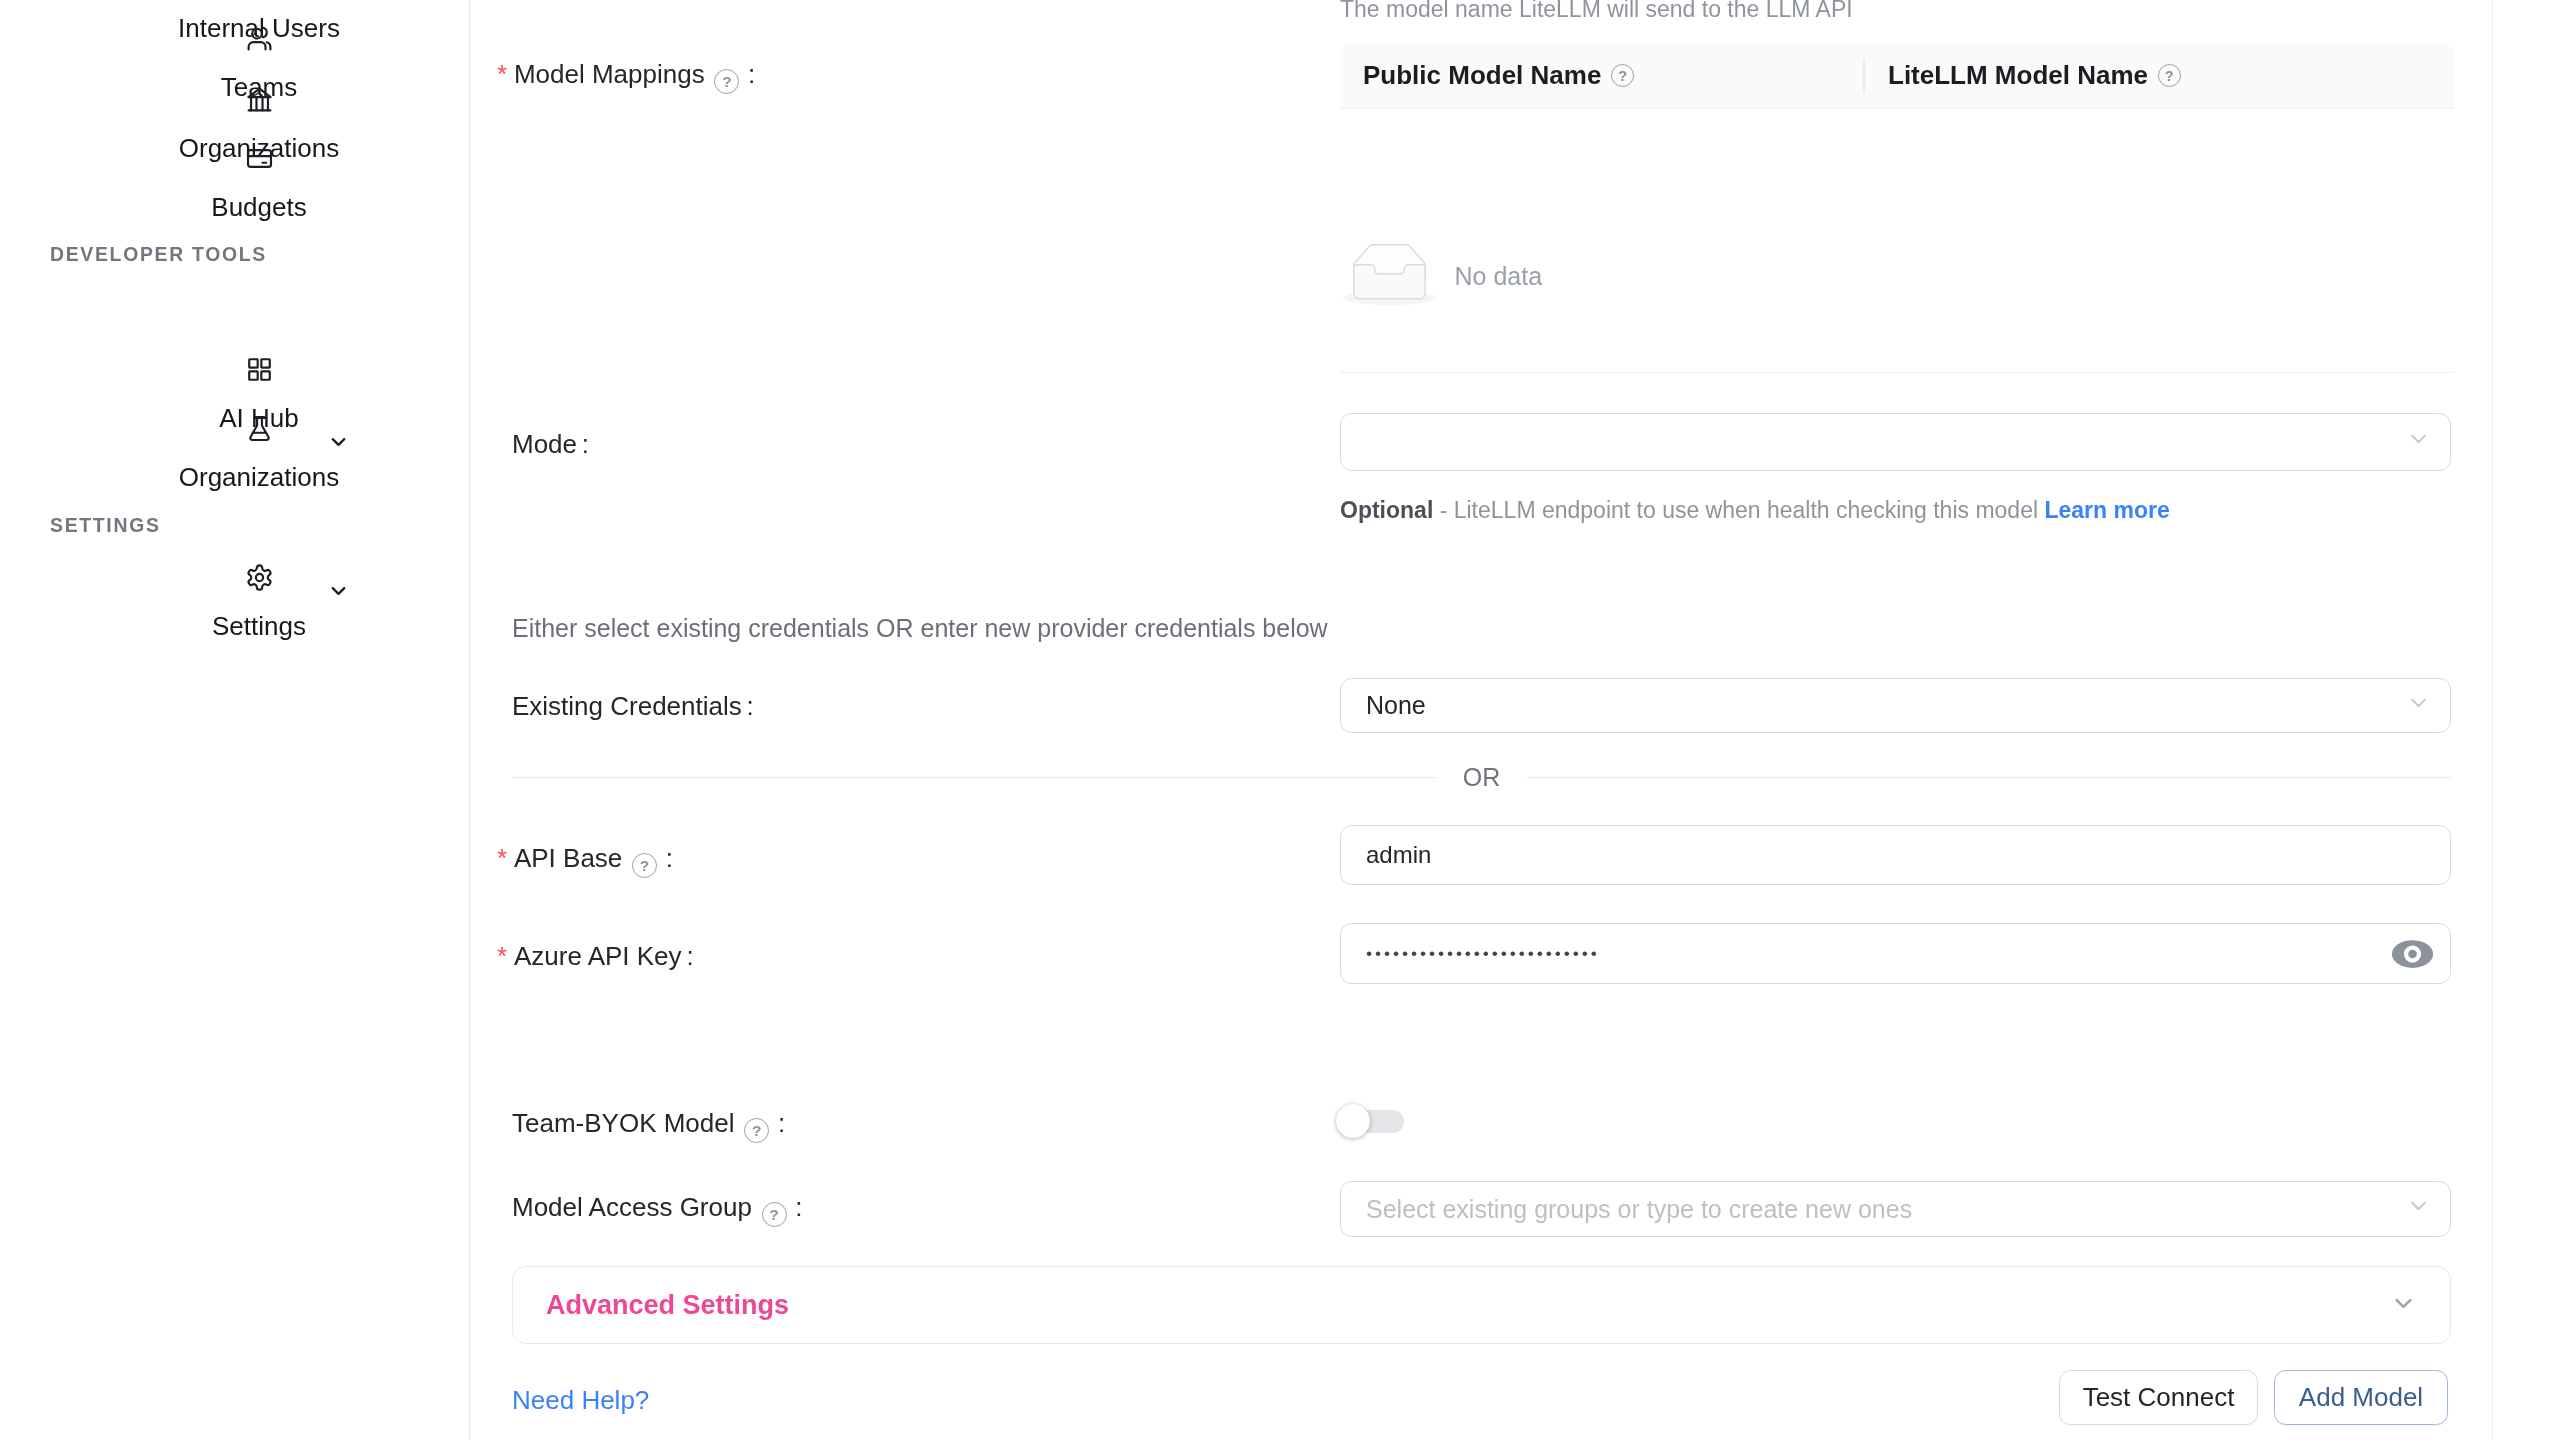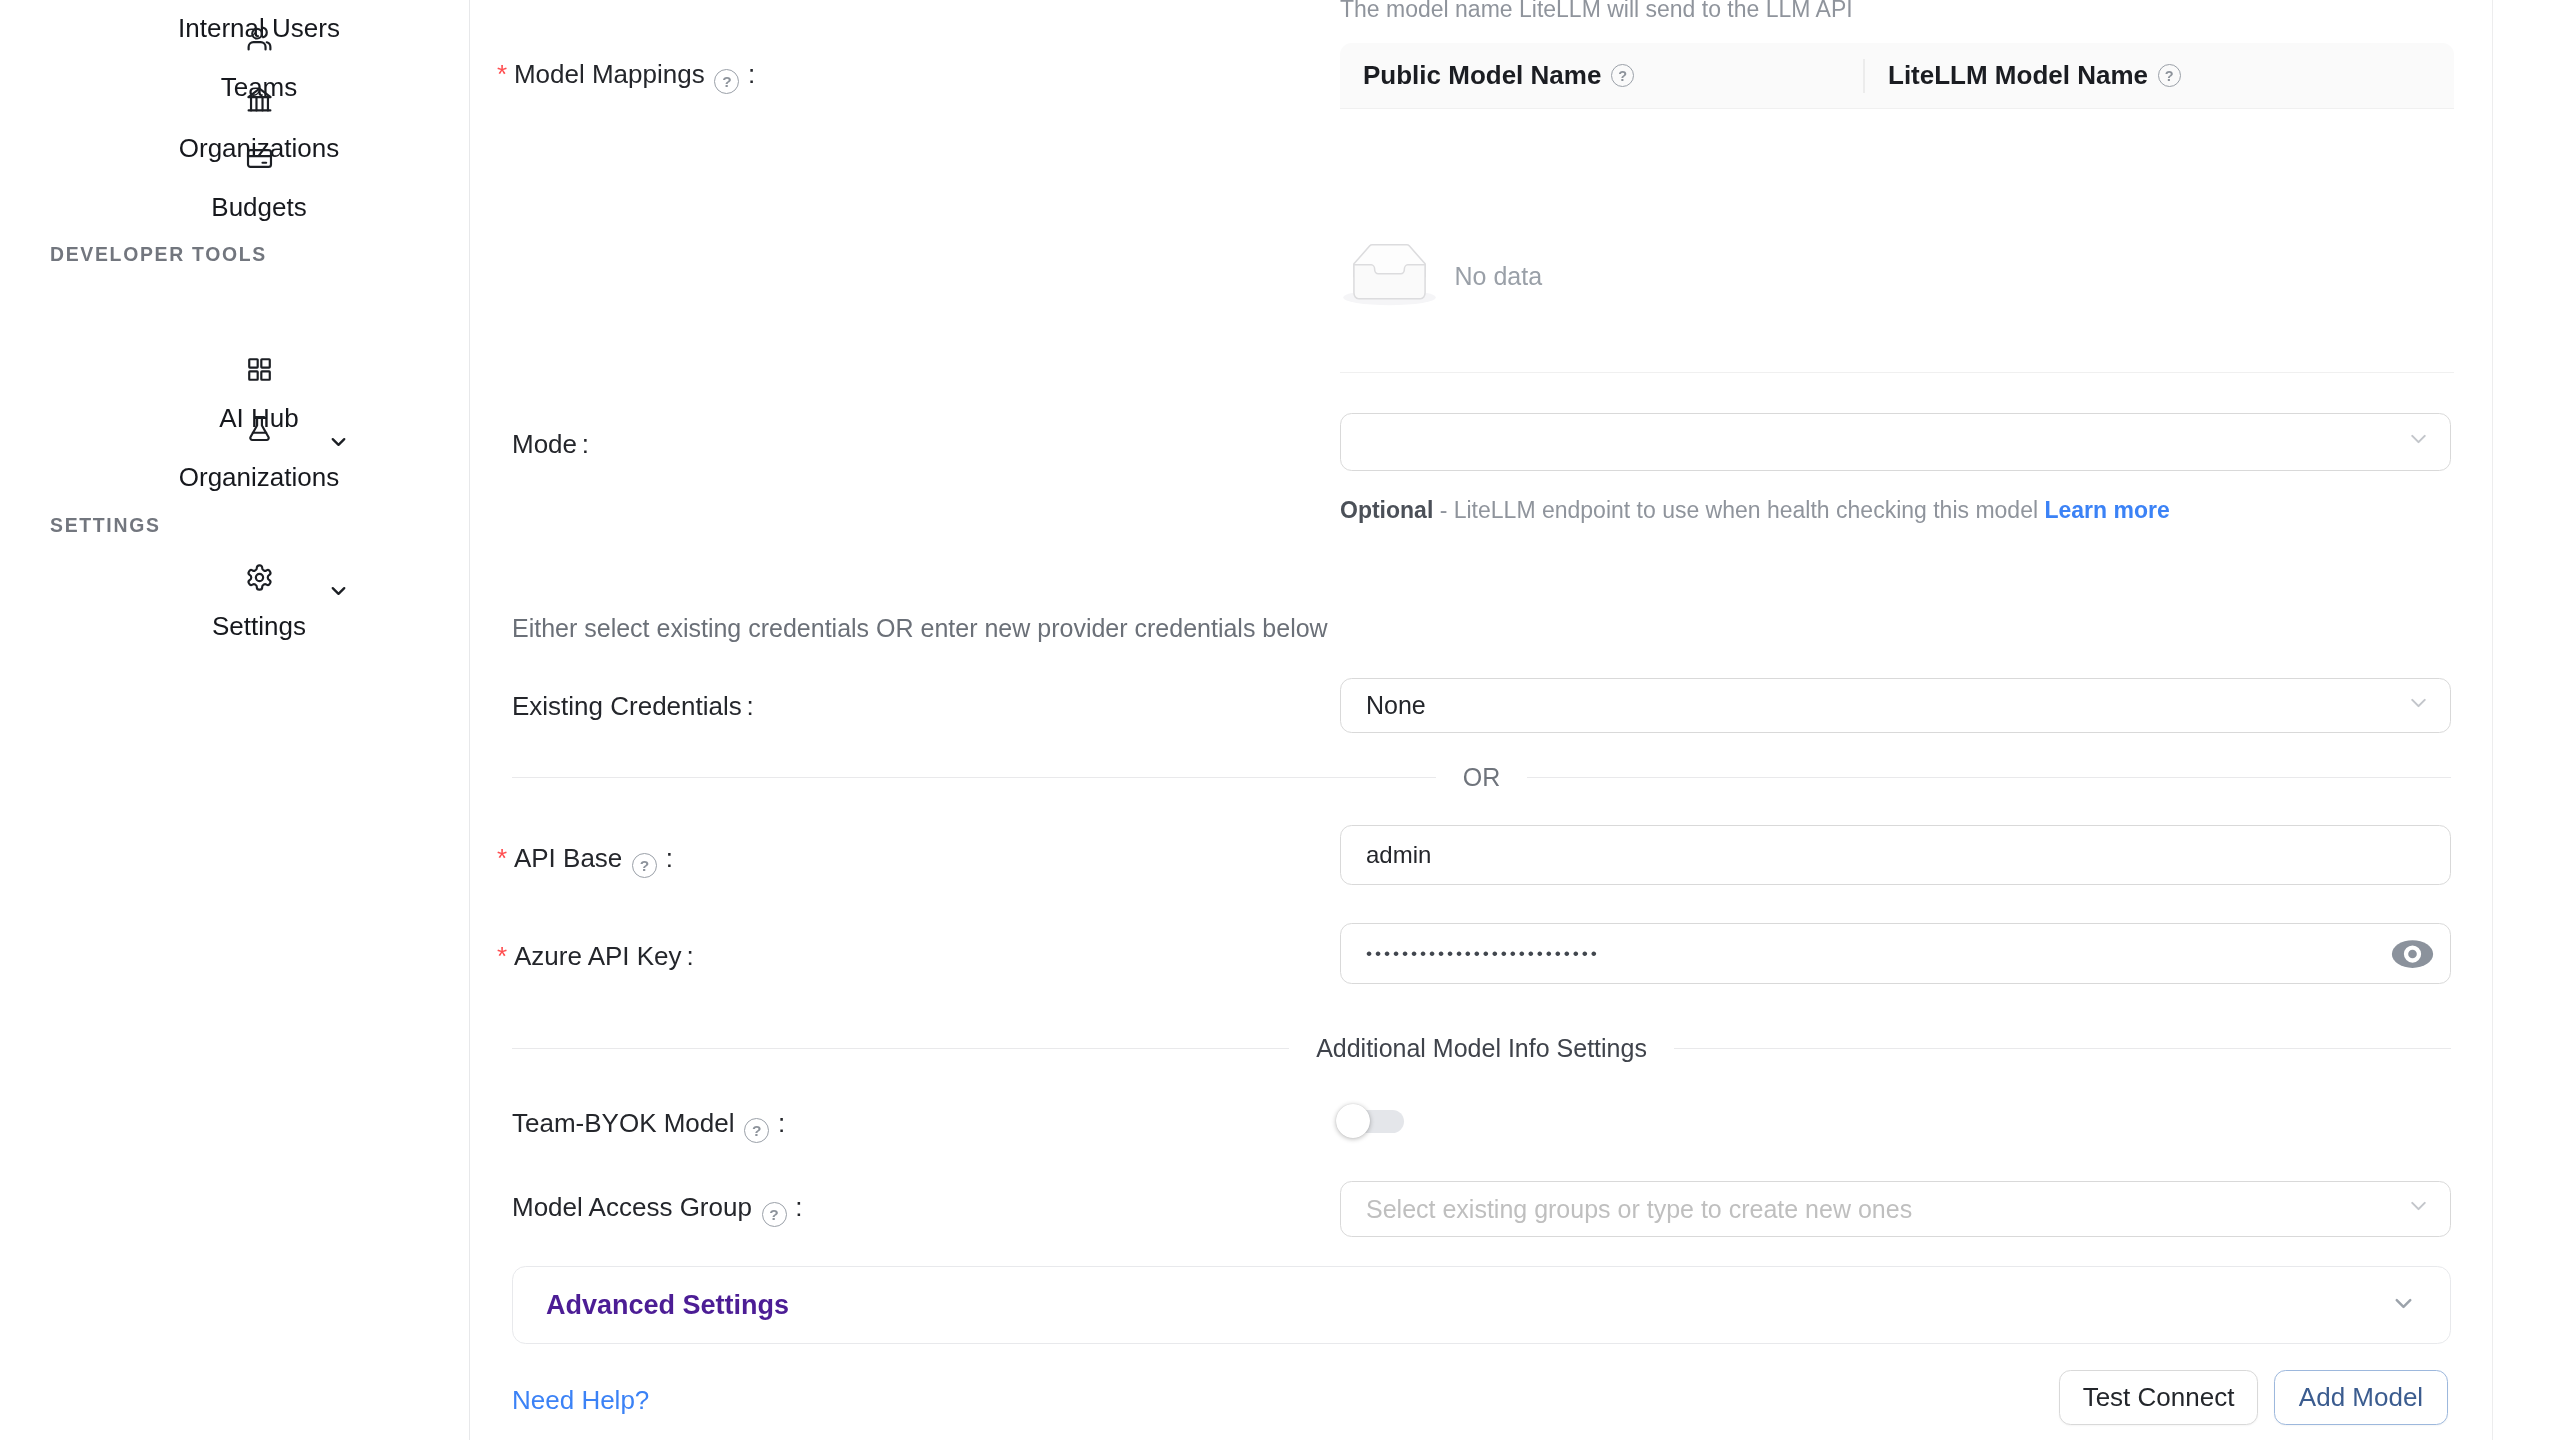--- a/index.html
+++ b/index.html
@@ -75,21 +75,21 @@
 
   
   #byok-toggle{position:absolute;left:870px;top:1110px;width:64px;height:23px;background:#e4e6ea;
     border-radius:12.6px;cursor:pointer;}
   #byok-knob{position:absolute;left:-3.9px;top:-5.8px;width:34px;height:34px;border-radius:50%;
     background:#fff;box-shadow:0 1px 4.8px rgba(0,0,0,.28),0 0 1px rgba(0,0,0,.15);}
 
   
   #advanced{position:absolute;left:42px;top:1266px;width:1939px;height:78px;border:1px solid #e8e9ec;
     border-radius:13.6px;background:#fff;display:flex;align-items:center;padding:0 33px;cursor:pointer;}
-  #advanced .title{font-size:27px;font-weight:700;color:#4c1d95;}
+  #advanced .title{font-size:27px;font-weight:700;color:#ec4899;}
   #advanced .adv-chevron{margin-left:auto;}
   #advanced .adv-chevron svg{width:27px;height:27px;stroke:#9ca3ab;stroke-width:2.2;fill:none;
     stroke-linecap:round;stroke-linejoin:round;}
 
   
   #need-help{position:absolute;left:42px;top:1385px;font-size:26px;}
   .btn{position:absolute;top:1370px;height:55px;border-radius:11.6px;background:#fff;
     display:flex;align-items:center;justify-content:center;font-size:26px;cursor:pointer;
     box-shadow:0 1px 1.9px rgba(0,0,0,.04);}
   #btn-test{left:1589px;width:199px;border:1px solid #d9d9d9;color:#23262b;}
@@ -274,25 +274,20 @@
     <span class="dots">••••••••••••••••••••••••••</span>
     <span id="eye-btn">
       <svg width="45" height="31" viewBox="0 0 24 16">
         <ellipse cx="12" cy="8" rx="11" ry="7.4" fill="#8b929c"></ellipse>
         <circle cx="12" cy="8" r="4.6" fill="#ffffff"></circle>
         <circle cx="12" cy="8" r="2.3" fill="#8b929c"></circle>
       </svg>
     </span>
   </div>
 
-  <div class="hr-divider" id="additional-divider" style="top:1034px;">
-    <div class="line"></div>
-    <div class="txt">Additional Model Info Settings</div>
-    <div class="line"></div>
-  </div>
 
   <div class="form-label" style="left:42px;top:1107px;">
     <span>Team-BYOK Model</span><span class="qicon">?</span><span class="colon">:</span>
   </div>
   <div id="byok-toggle">
     <div id="byok-knob"></div>
   </div>
 
   <div class="form-label" style="left:42px;top:1191px;">
     <span>Model Access Group</span><span class="qicon">?</span><span class="colon">:</span>

